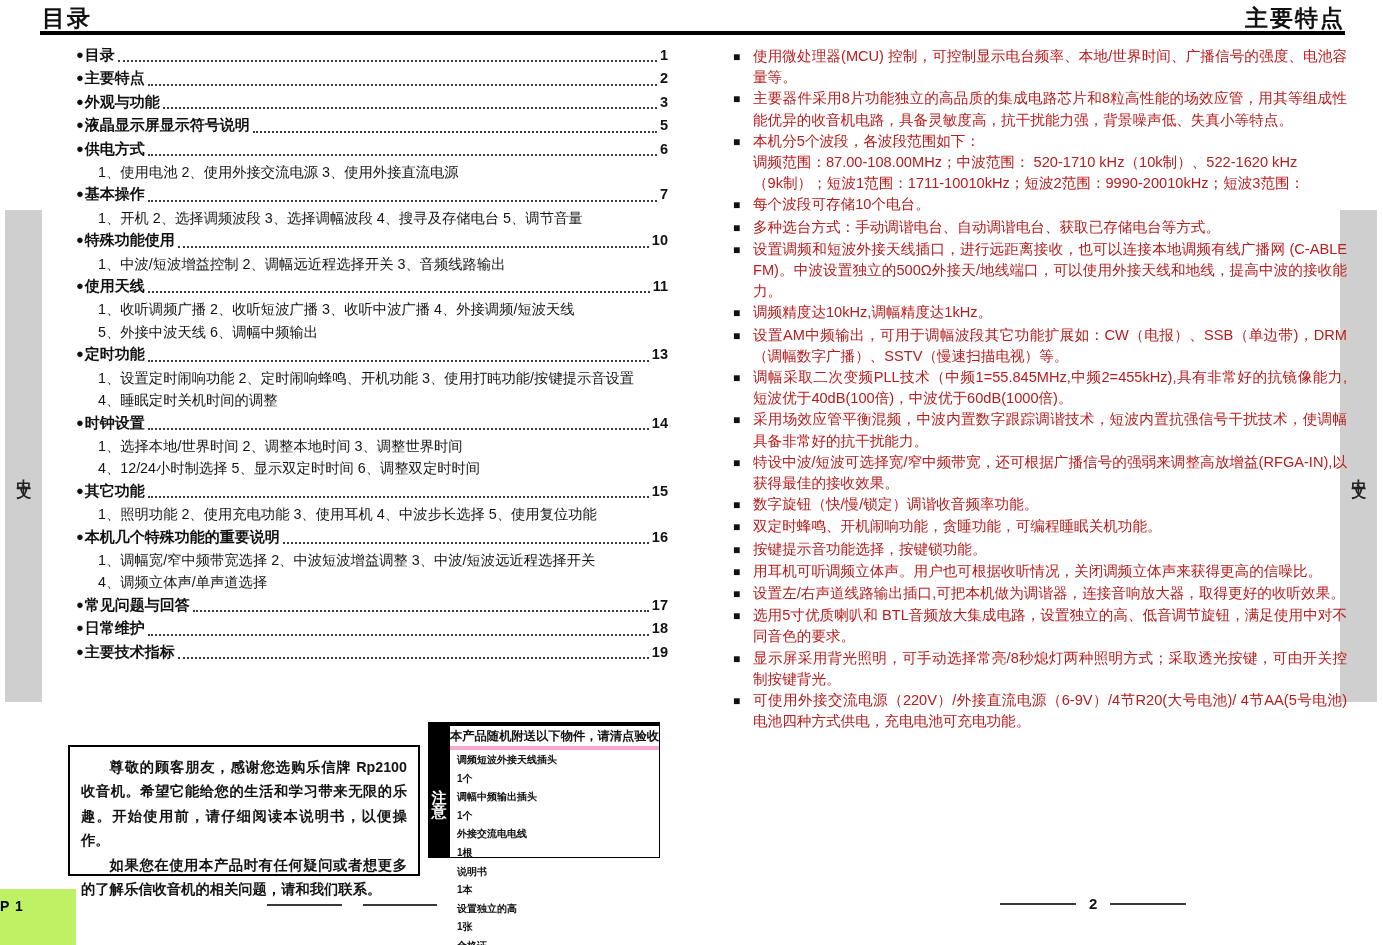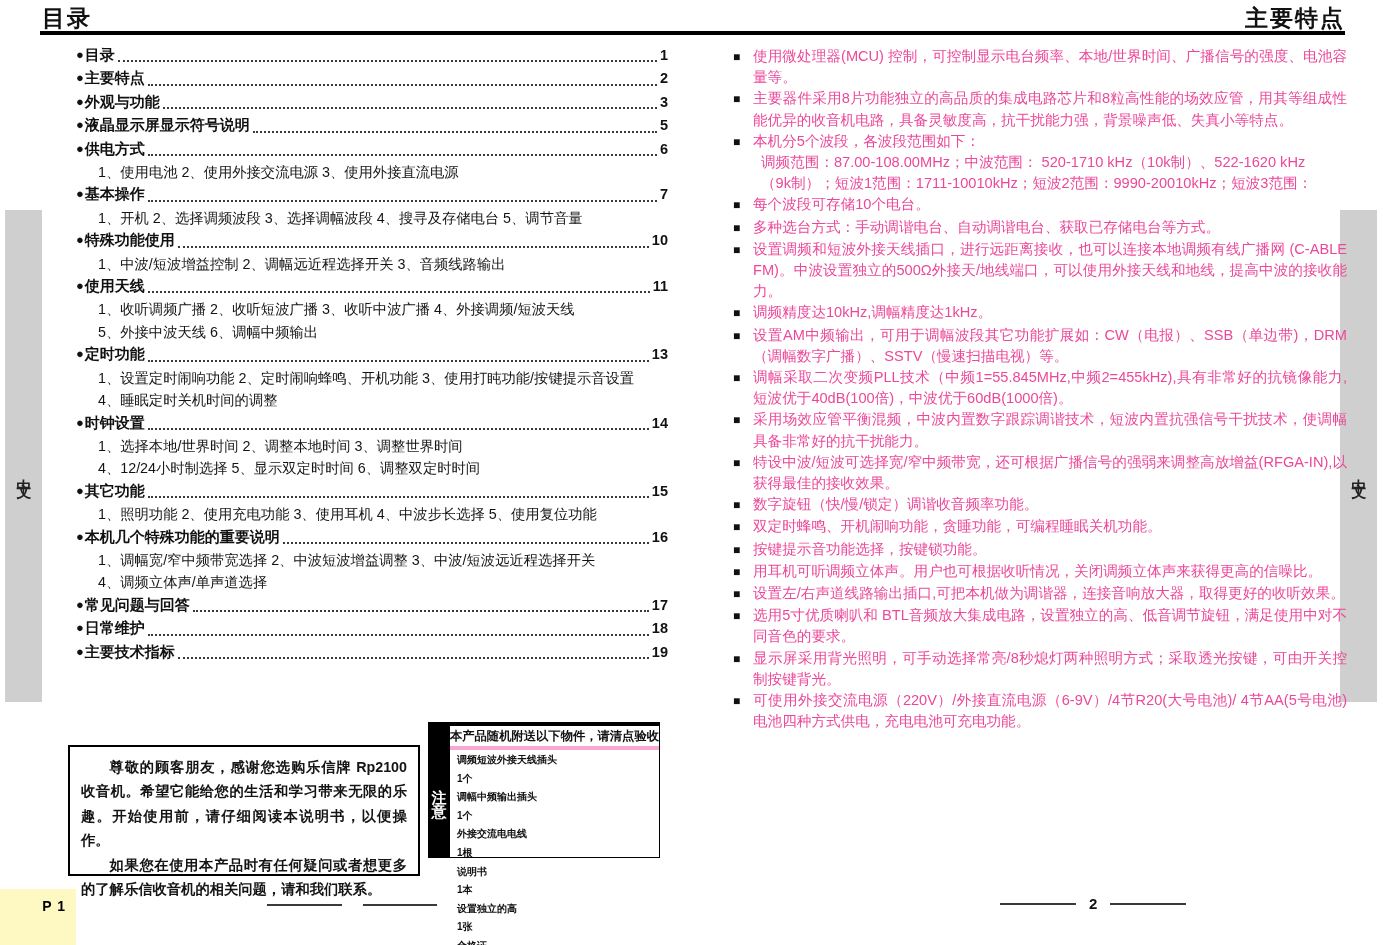--- a/index.html
+++ b/index.html
@@ -42,25 +42,25 @@
   .notice-table{flex:1;border:1px solid #000;border-top:none;box-sizing:border-box;display:flex;flex-direction:column;}
   .notice-header{font-size:12.3px;font-weight:bold;text-align:right;line-height:20px;
     border-bottom:4px solid #f9a8d4;white-space:nowrap;}
   .notice-rows{flex:1;padding:1px 0;}
   .notice-row{display:flex;justify-content:center;font-size:10px;font-weight:bold;
     line-height:18.6px;padding:0 11px 0 7px;white-space:nowrap;flex-direction:column;}
   
   .features{position:absolute;left:733px;top:46px;width:614px;}
   .feature{display:flex;font-size:14.6px;line-height:21.2px;}
   .fmark{flex:0 0 20px;font-size:12px;padding-top:1px;}
-  .ftext{flex:1;text-align:justify;color:#ec4899;}
-  .fline{white-space:nowrap;margin-left:8px;}
-  
-  .p1-box{position:absolute;left:0;top:889px;width:76px;height:56px;background:#fef9c3;
-    box-sizing:border-box;padding:8px 10px 8px 0;text-align:right;}
+  .ftext{flex:1;text-align:justify;color:#b91c1c;}
+  .fline{white-space:nowrap;}
+  
+  .p1-box{position:absolute;left:0;top:889px;width:76px;height:56px;background:#bef264;
+    box-sizing:border-box;padding:8px 10px 8px 0;text-align:left;}
   .p1-box span{font-size:14px;font-weight:bold;color:#000;letter-spacing:1px;}
   .foot-line{position:absolute;height:2px;background:#3a3a3a;top:904px;}
   .fl1{left:267px;width:75px;}
   .fl2{left:363px;width:74px;}
   .footer-right{position:absolute;left:1000px;top:895px;display:flex;align-items:center;}
   .footer-right .seg{width:76px;height:2px;background:#3a3a3a;}
   .footer-right .num{font-size:15px;font-weight:bold;margin:0 13px;}
 </style>
 </head>
 <body>

